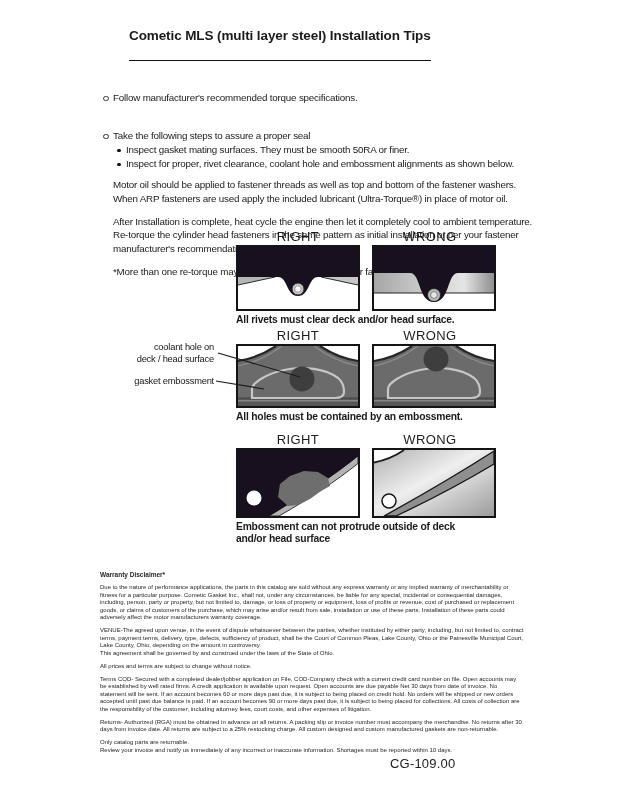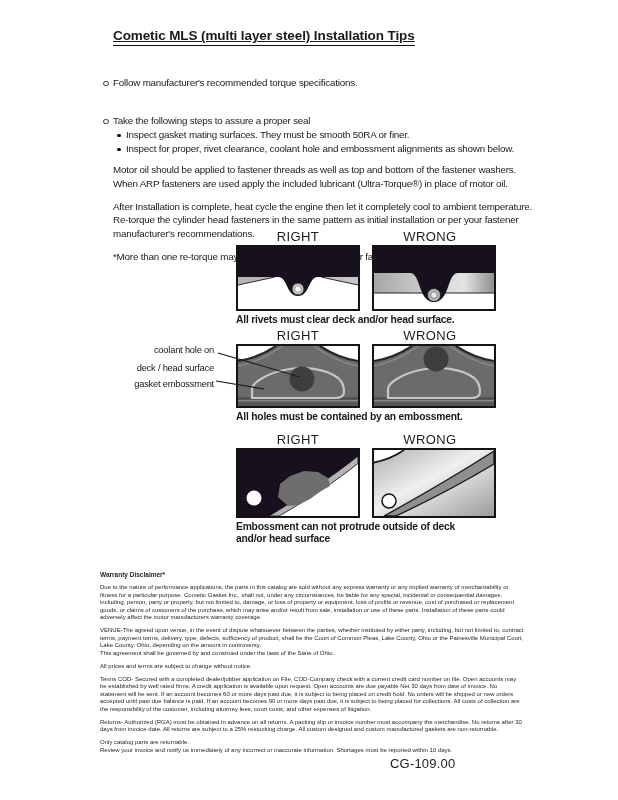--- a/index.html
+++ b/index.html
@@ -3,22 +3,22 @@
 <meta charset="utf-8">
 <style>
   html,body{margin:0;padding:0;background:#ffffff;}
   .page{
     position:relative;width:618px;height:800px;background:#ffffff;overflow:hidden;
     font-family:"Liberation Sans","DejaVu Sans",sans-serif;color:#1a1a1a;
   }
   
   .content{position:absolute;left:113px;top:26px;width:420px;}
   .page-title{
-    display:inline-block;font-size:13.5px;font-weight:bold;margin:0 0 6px 0;
-    border-bottom:1.6px solid #111;padding-bottom:2px;letter-spacing:-0.1px;text-decoration:underline;
+    display:inline-block;font-size:13.5px;font-weight:bold;margin:0 0 6px 16px;
+    border-bottom:1.6px solid #111;padding-bottom:17px;letter-spacing:-0.1px;
   }
   .bullets,.subs{list-style:none;margin:0;padding:0;font-size:9.8px;line-height:14px;letter-spacing:-0.2px;}
   .bullets>li{position:relative;margin-top:24px;}
   .bullets>li::before{content:"";position:absolute;left:-10px;top:4.5px;width:3.6px;height:3.6px;border:1px solid #333;border-radius:50%;}
   .subs{margin-left:13px;}
   .subs>li{position:relative;}
   .subs>li::before{content:"";position:absolute;left:-9px;top:5.5px;width:3.6px;height:3.6px;background:#111;border-radius:50%;}
   .diesel-heading{font-size:12px;font-weight:bold;margin:12px 0 0 0;letter-spacing:-0.1px;}
   .para{font-size:9.8px;line-height:13.8px;letter-spacing:-0.2px;margin:7px 0 0 0;}
   .para + .para{margin-top:9px;}
@@ -27,21 +27,21 @@
   .fig-row{position:absolute;left:236px;width:262px;}
   .fig-row-1{top:229px;}
   .fig-row-2{top:328px;}
   .fig-row-3{top:432px;}
   .fig-labels{display:flex;gap:8px;}
   .fig-label{width:124px;text-align:center;font-size:13px;letter-spacing:0.4px;color:#1c1c1c;}
   .fig-boxes{display:flex;gap:12px;margin-top:1px;}
   .fig-boxes svg{border:2px solid #141414;display:block;background:#fff;}
   .fig-caption{font-size:10.3px;font-weight:bold;letter-spacing:-0.2px;margin-top:3px;white-space:pre-line;line-height:12px;}
   
-  .callout{position:absolute;text-align:right;font-size:9.3px;line-height:18px;letter-spacing:-0.2px;white-space:pre-line;color:#161616;}
+  .callout{position:absolute;text-align:right;font-size:9.3px;line-height:12px;letter-spacing:-0.2px;white-space:pre-line;color:#161616;}
   .callout-1{left:96px;top:341px;width:118px;}
   .callout-2{left:88px;top:375px;width:126px;text-align:right;}
   .callout-lines{position:absolute;left:0;top:0;width:618px;height:800px;pointer-events:none;}
   
   .legal{position:absolute;left:100px;top:571px;width:424px;color:#1f1f1f;}
   .legal-heading{font-size:6.5px;font-weight:bold;margin:0 0 6px 0;}
   .legal-p{font-size:6px;line-height:7.5px;margin:0 0 5.5px 0;white-space:pre-line;letter-spacing:0;}
   
   .page-number{position:absolute;left:390px;top:756px;font-size:13px;letter-spacing:0.2px;color:#1c1c1c;}
 </style>

